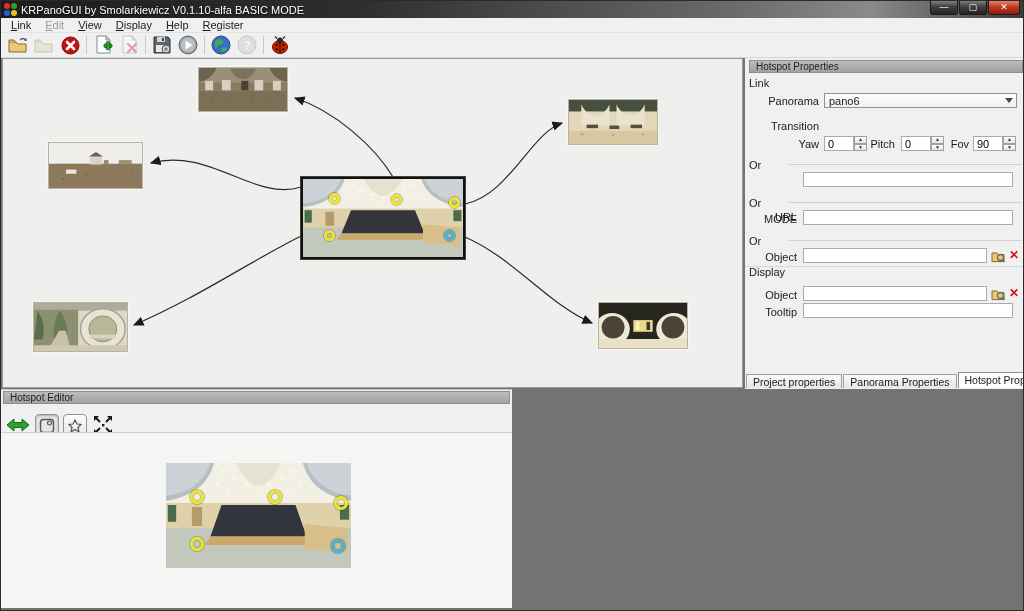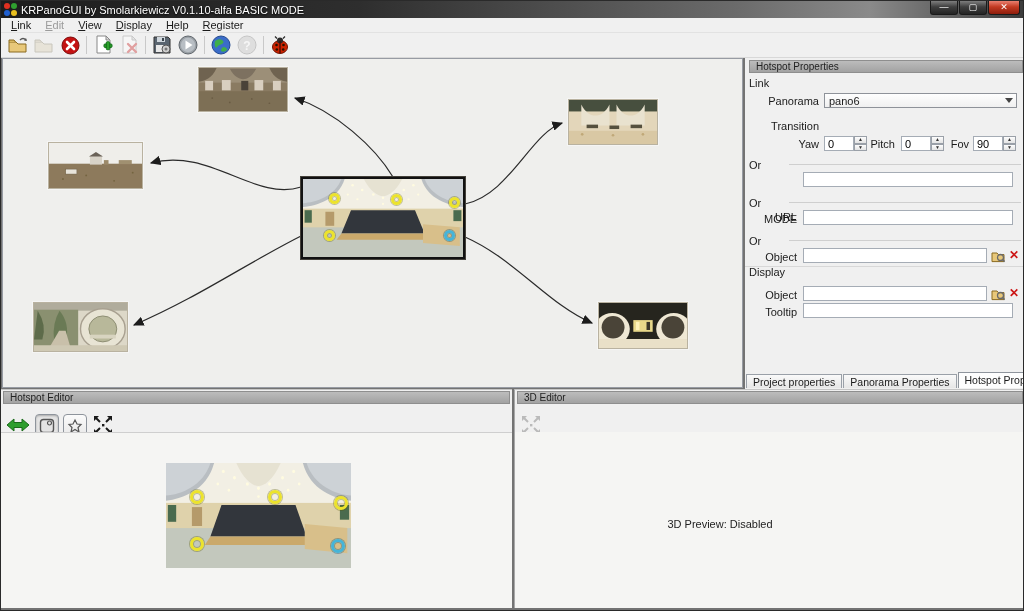--- a/index.html
+++ b/index.html
@@ -517,29 +517,14 @@
         </svg>
         <span class="hs lg" style="left:13%;top:26%;"></span>
         <span class="hs lg" style="left:55%;top:26%;"></span>
         <span class="hs lg" style="left:91%;top:31%;"></span>
         <span class="hs lg" style="left:13%;top:70%;"></span>
         <span class="hs lg blue" style="left:89%;top:72%;"></span>
       </div>
     </div>
   </div>
 
-  <div id="editor-3d">
-    <div class="panel-header">3D Editor</div>
-    <div class="sub-toolbar">
-      <span class="dim">
-        <svg width="20" height="20" viewBox="0 0 20 20" stroke="#7a7a7a" stroke-width="2" fill="#7a7a7a">
-            <path d="M2 2 L7 7 M18 2 L13 7 M2 18 L7 13 M18 18 L13 13"></path>
-            <path d="M1 1 h5 l-5 5 z M19 1 v5 l-5 -5 z M1 19 v-5 l5 5 z M19 19 h-5 l5 -5 z" stroke="none"></path>
-            <rect x="9" y="9" width="2.4" height="2.4" stroke="none"></rect>
-          </svg>
-      </span>
-    </div>
-    <div class="editor-body">
-      <div id="preview-status">3D Preview: Disabled</div>
-    </div>
-  </div>
 
 </div>
 
 </body></html>

